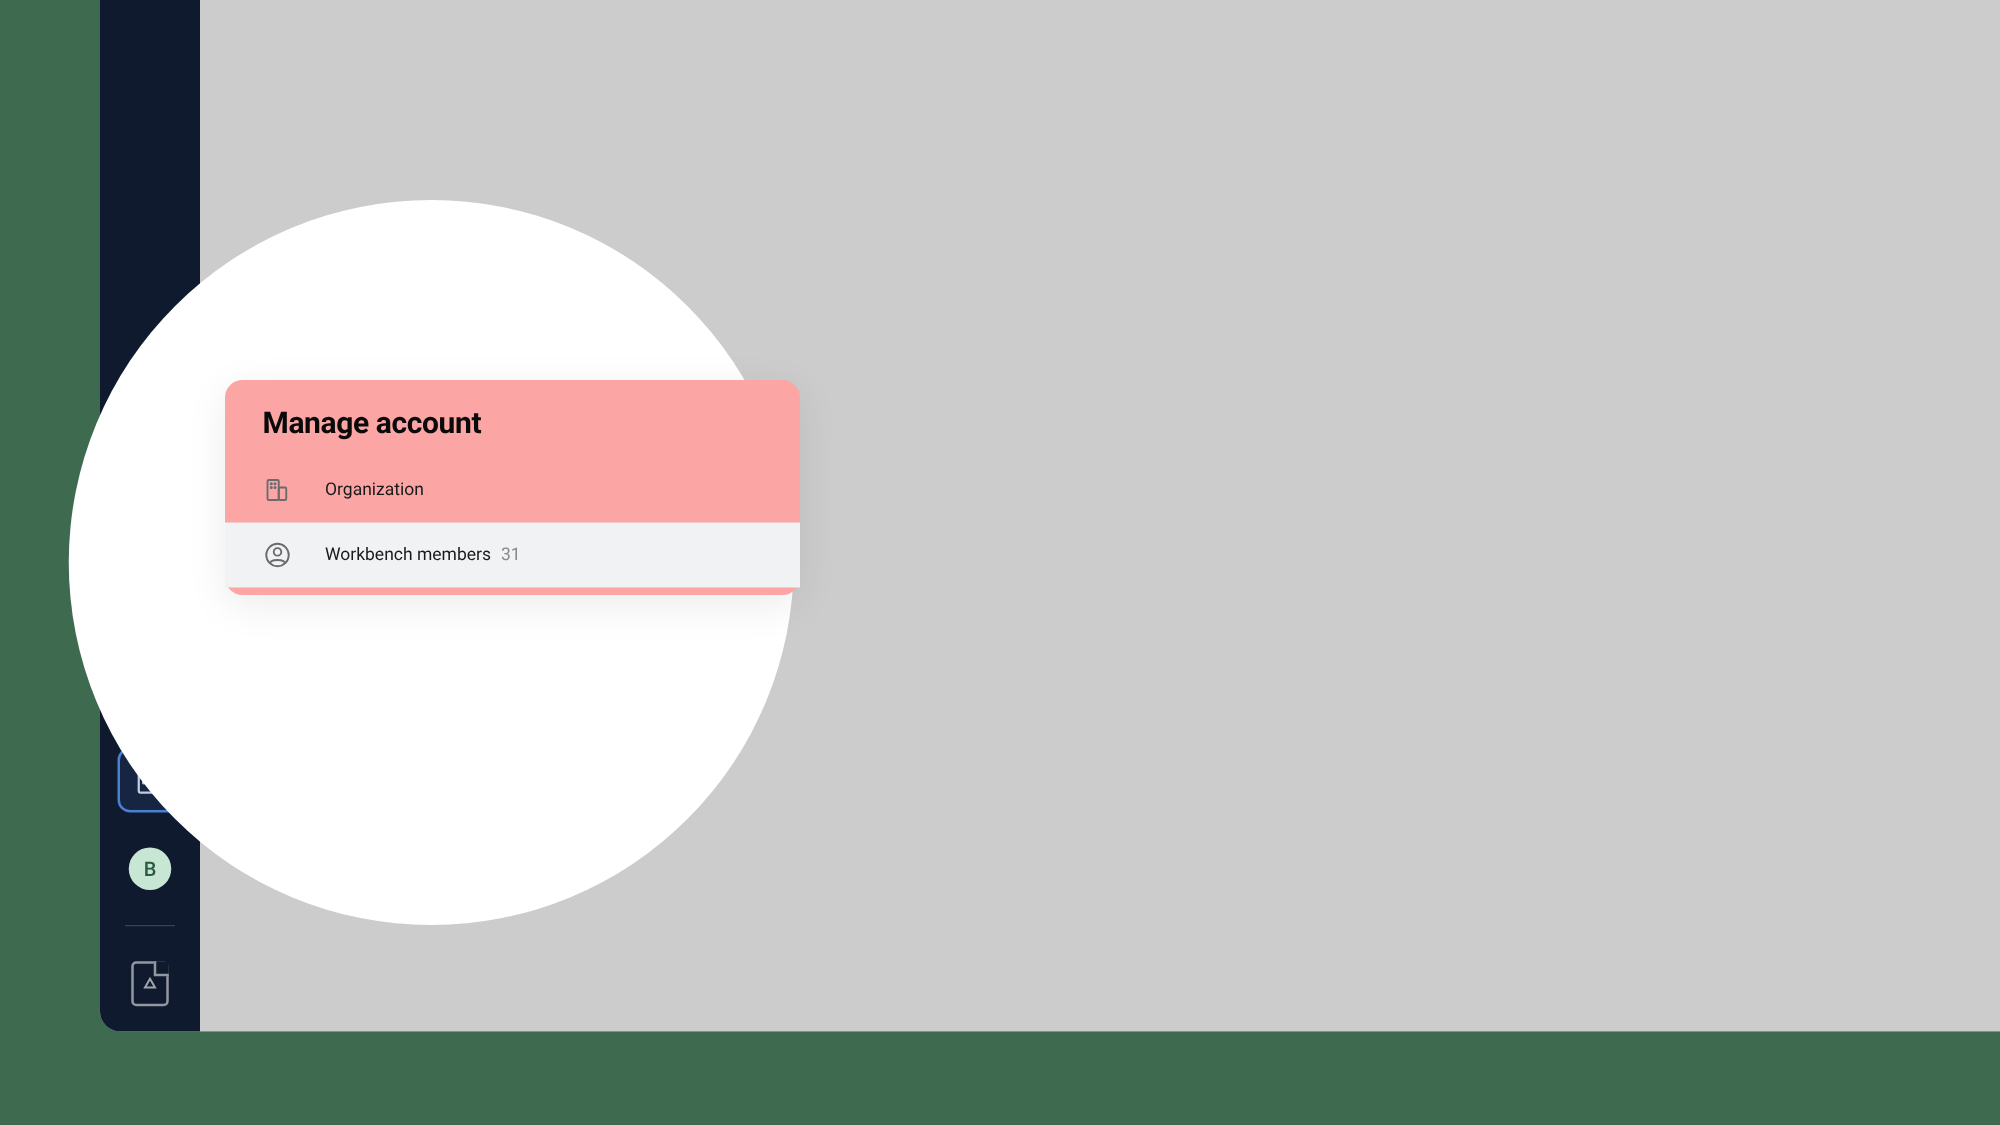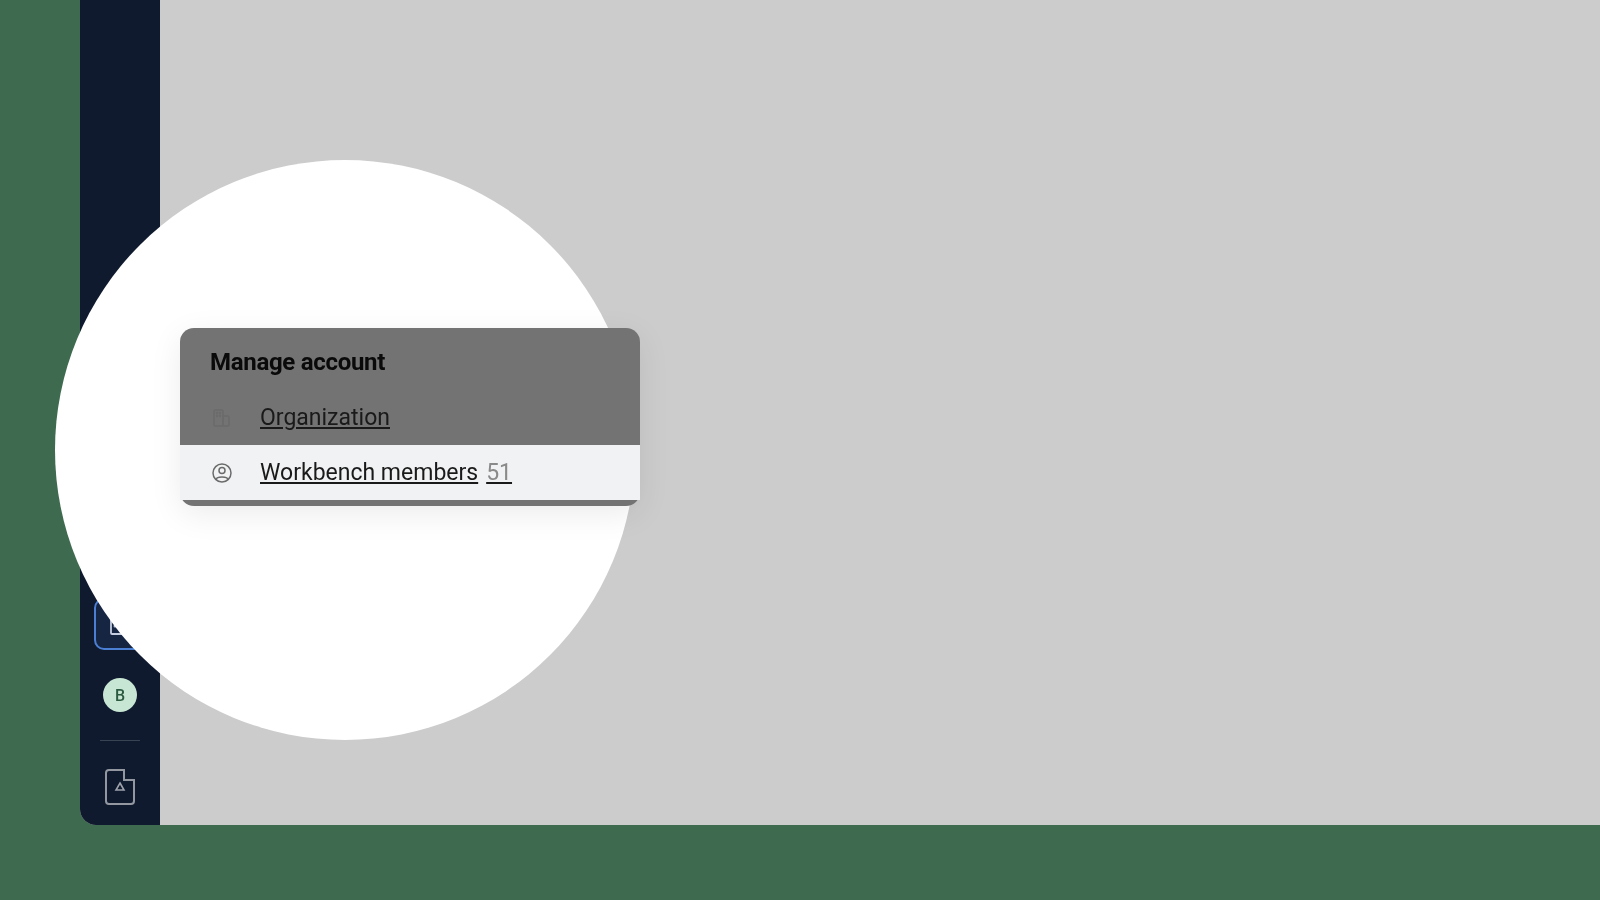--- a/index.html
+++ b/index.html
@@ -104,42 +104,41 @@
       top: 160px;
       width: 580px;
       height: 580px;
       border-radius: 50%;
       background: #ffffff;
       box-shadow: 0 0 0 9999px rgba(0,0,0,0);
     }
     .popover {
       position: absolute;
       left: 20px;
-      top: 328px;
+      top: 304px;
       width: 460px;
-      background: #737373;
+      background: #fca5a5;
       border-radius: 14px;
       box-shadow: 0 8px 32px rgba(0,0,0,0.08);
       padding: 20px 0 6px 0;
     }
     .popover-title {
       font-size: 24px;
       font-weight: 700;
       color: #0a0a0a;
       padding: 0 30px 14px 30px;
       letter-spacing: -0.3px;
     }
     .menu-item {
       display: flex;
       align-items: center;
       padding: 14px 30px;
       cursor: pointer;
-      font-size: 23px;
+      font-size: 14px;
       color: #1a1a1a;
-      text-decoration: underline;
     }
     .menu-item.hover {
       background: #f1f2f3;
       text-align: right;
     }
     .menu-item .icon-slot {
       width: 24px;
       height: 24px;
       margin-right: 26px;
       display: flex;
@@ -206,17 +205,17 @@
       </div>
       <div class="menu-item hover">
         <span class="icon-slot">
           <svg width="22" height="22" viewBox="0 0 22 22" fill="none" stroke="#6b6b6b" stroke-width="1.5">
             <circle cx="11" cy="11" r="9"></circle>
             <circle cx="11" cy="8.5" r="3"></circle>
             <path d="M5 18 C5 14, 17 14, 17 18"></path>
           </svg>
         </span>
         <span>Workbench members</span>
-        <span class="count">51</span>
+        <span class="count">31</span>
       </div>
     </div>
   </div>
 </div>
 
 </body></html>

